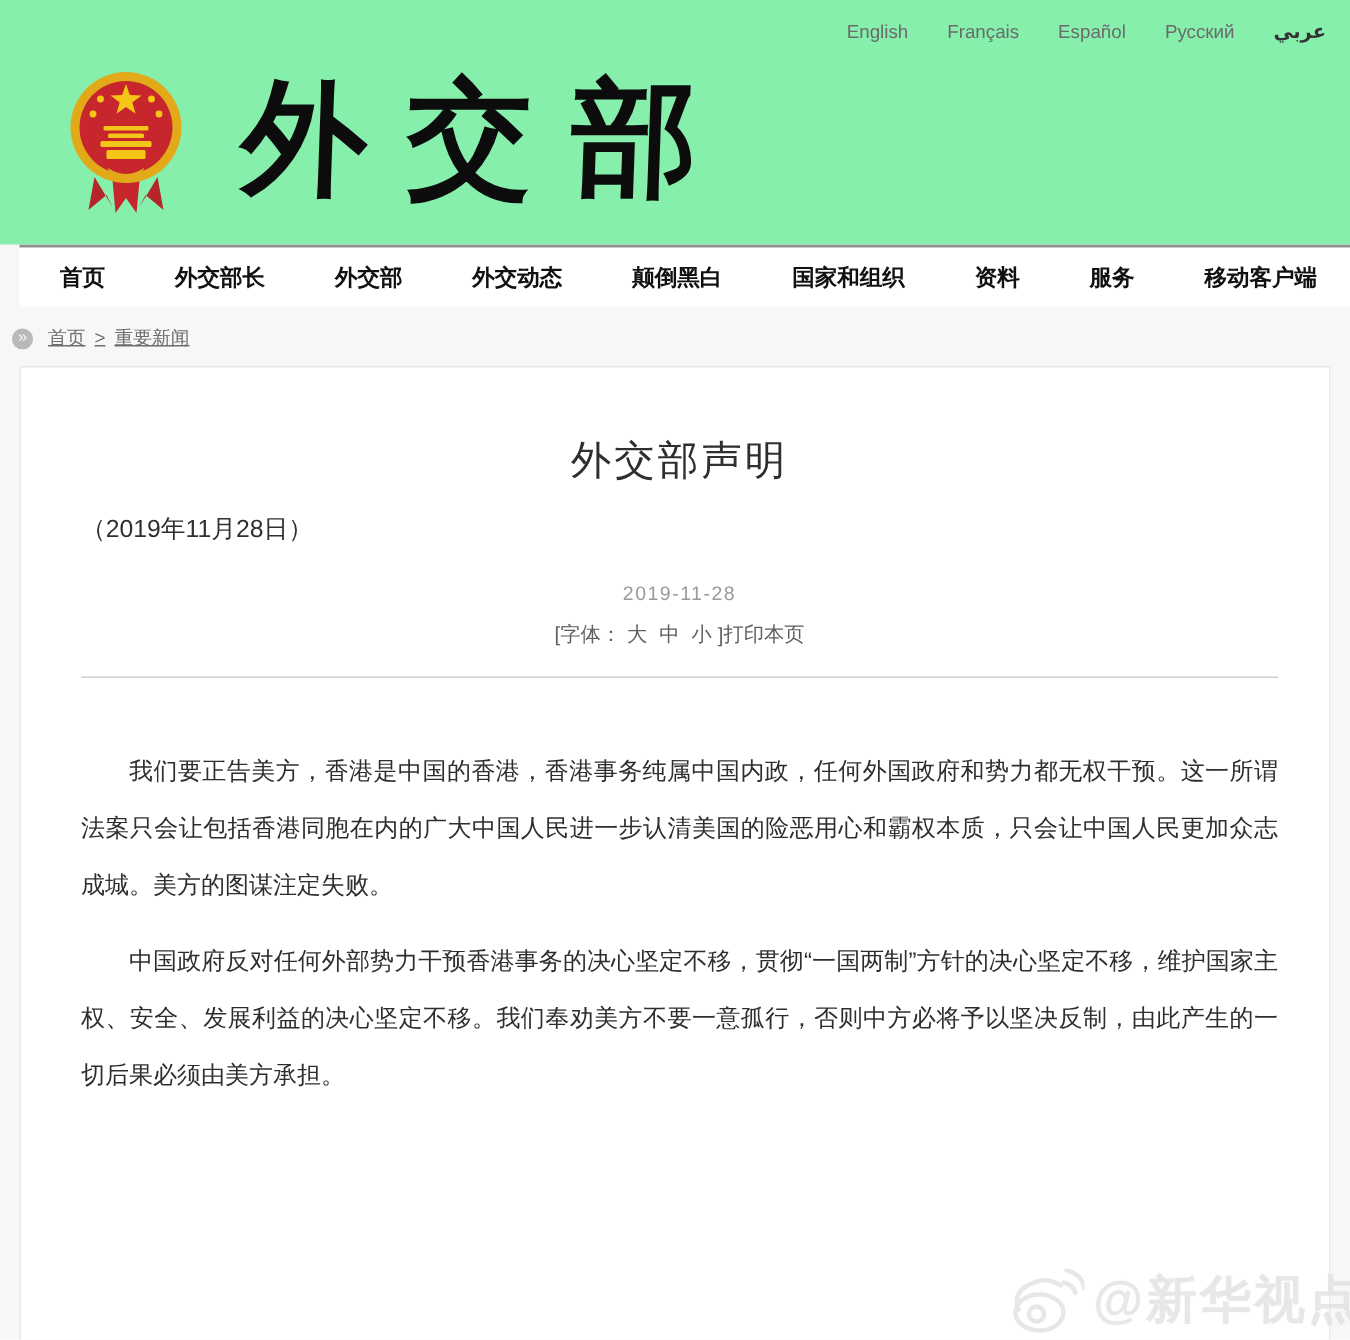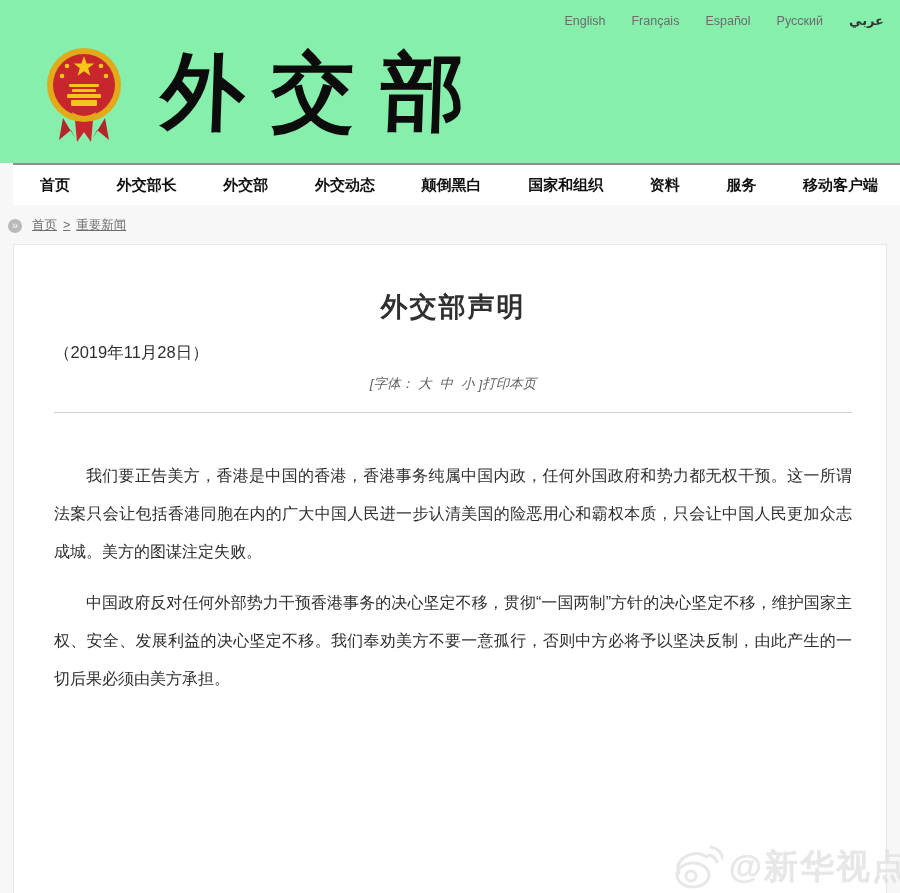--- a/index.html
+++ b/index.html
@@ -108,21 +108,21 @@
     margin-left: 13px;
     width: 874px;
     min-height: 655px;
     background: #ffffff;
     border: 1px solid #e7e7e7;
     padding: 44px 34px 40px 40px;
   }
   .article-title {
     text-align: center;
     font-size: 27px;
-    font-weight: 700;
+    font-weight: 400;
     color: #2f2f2f;
     letter-spacing: 2px;
   }
   .article-subtitle {
     text-align: left;
     font-size: 16.5px;
     color: #2f2f2f;
     margin-top: 17px;
   }
   .article-date {
@@ -133,21 +133,20 @@
     letter-spacing: 1px;
   }
   .article-tools {
     display: flex;
     justify-content: center;
     align-items: center;
     margin-top: 11px;
     font-size: 13.5px;
     color: #5f5f5f;
     gap: 0;
-    font-style: italic;
   }
   .article-tools .fs-option {
     cursor: pointer;
     color: #5f5f5f;
     text-decoration: none;
     margin: 0 4px;
   }
   .article-tools .print-link {
     cursor: pointer;
     color: #5f5f5f;
@@ -246,20 +245,21 @@
 <div class="breadcrumb-row">
   <span class="crumb-badge">»</span>
   <span class="crumb-text">
     <a>首页</a><span class="crumb-sep">&gt;</span><span>重要新闻</span>
   </span>
 </div>
 
 <div class="article-card">
   <h1 class="article-title">外交部声明</h1>
   <div class="article-subtitle">（2019年11月28日）</div>
+  <div class="article-date">2019-11-28</div>
 
   <div class="article-tools">
     <span>[字体：</span>
     <a class="fs-option">大</a>
     <a class="fs-option">中</a>
     <a class="fs-option">小</a>
     <span>]</span>
     <a class="print-link">打印本页</a>
   </div>
 

